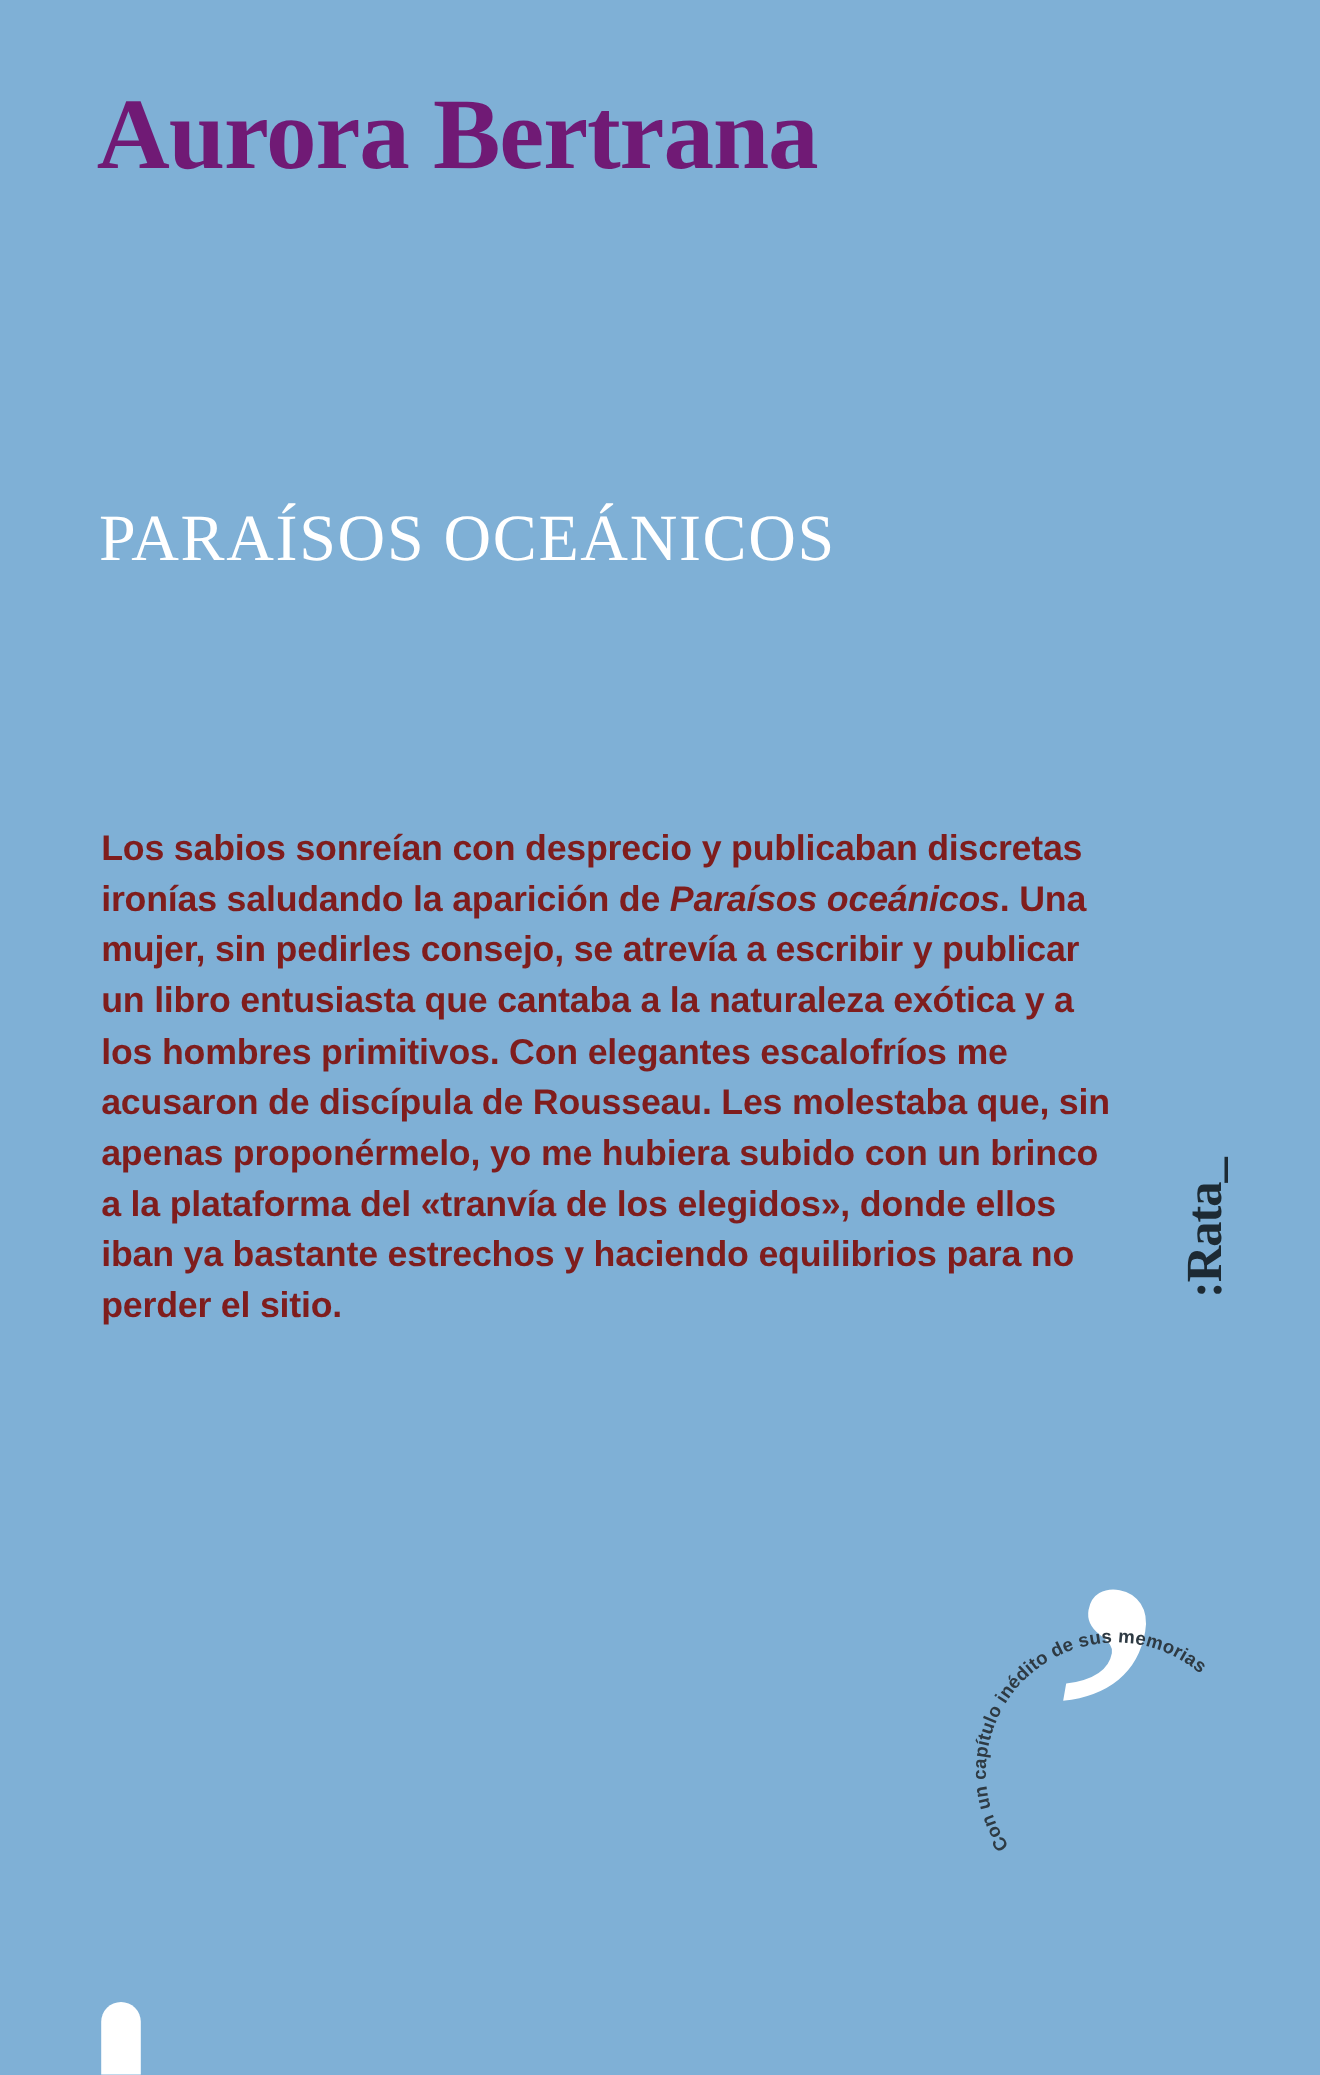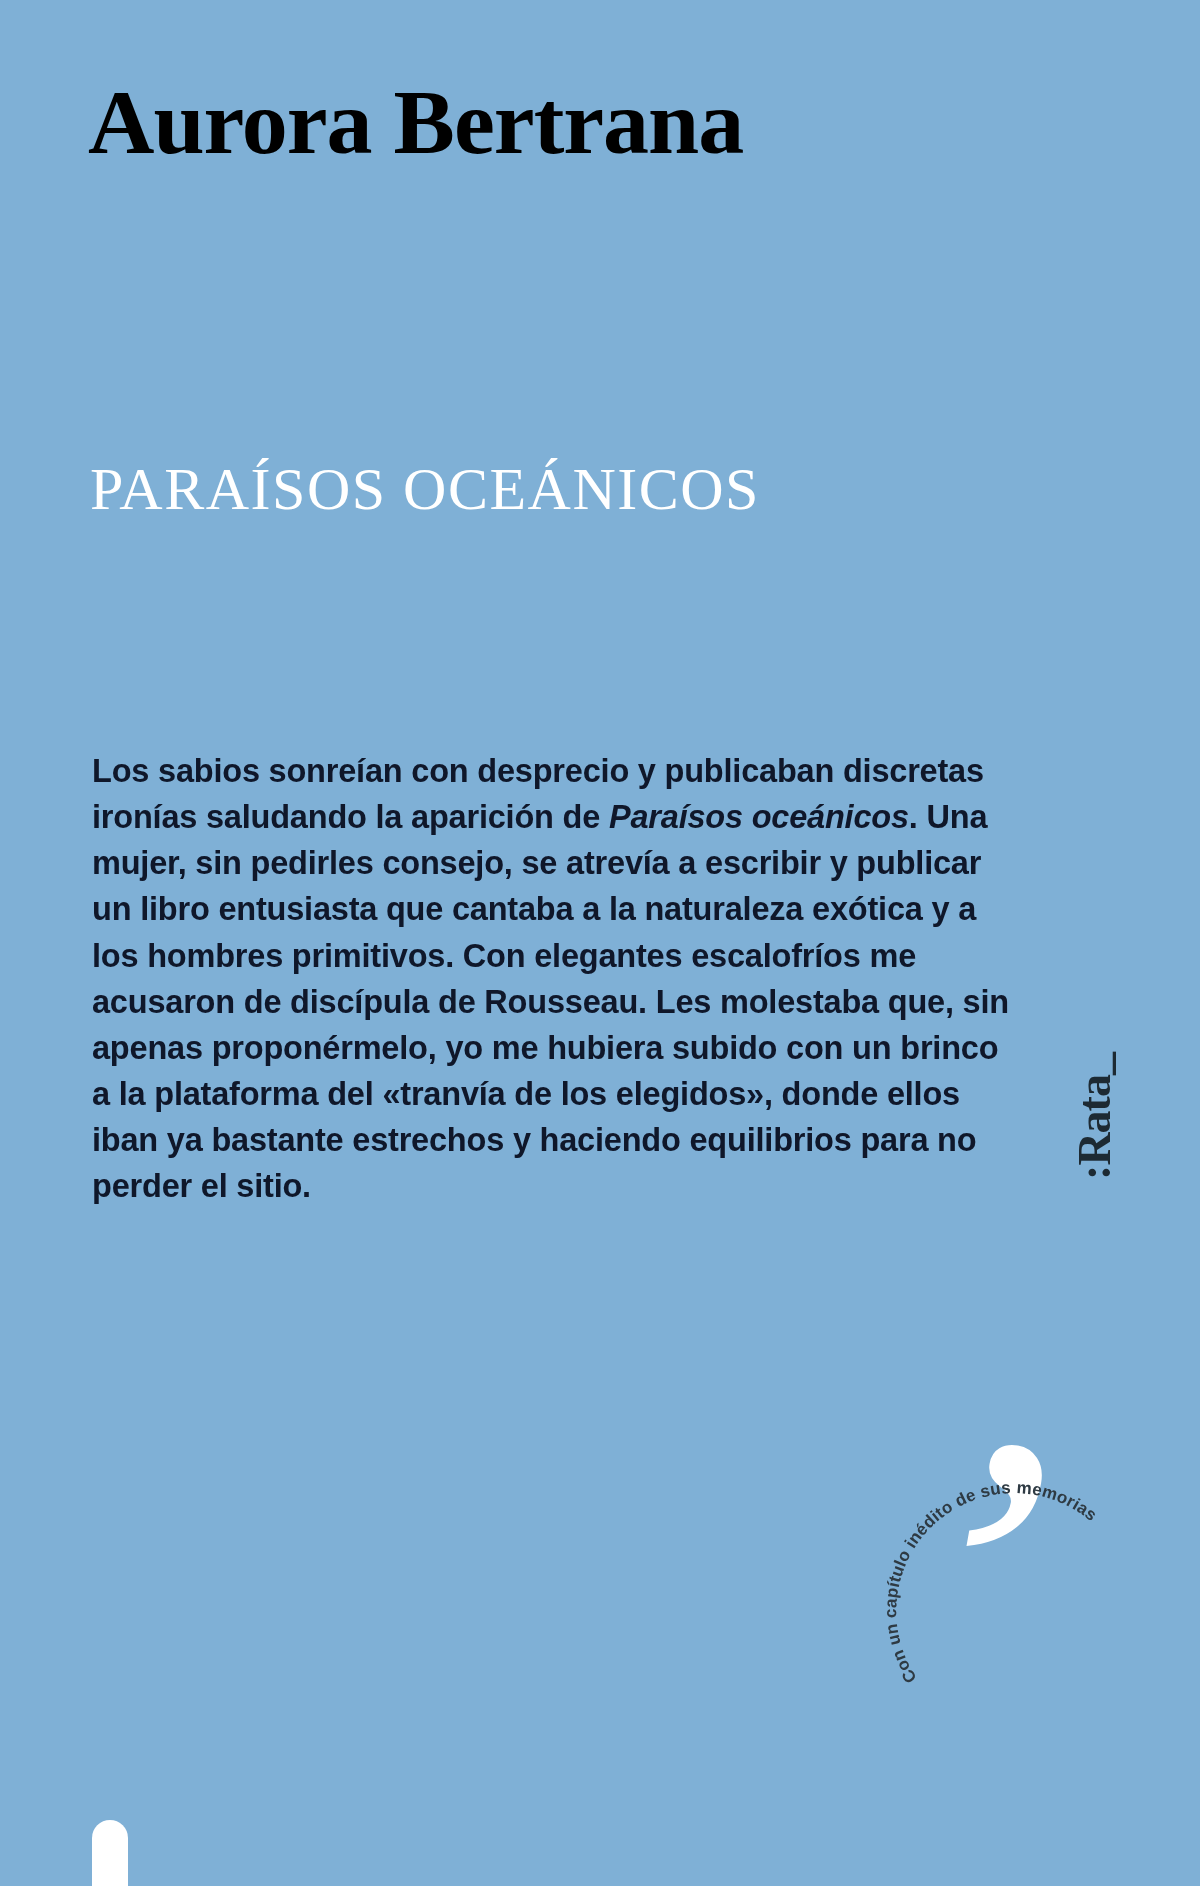--- a/index.html
+++ b/index.html
@@ -19,21 +19,21 @@
     inset: 0;
     background: #7fb0d6;
   }
 
   
   .author {
     position: absolute;
     left: 88px;
     top: 74px;
     width: 1000px;
-    color: #000000;
+    color: #701a75;
     font-family: "Liberation Serif", serif;
     font-weight: bold;
     font-size: 92px;
     line-height: 1.05;
     letter-spacing: -1px;
     white-space: nowrap;
   }
 
   
   .title {
@@ -49,21 +49,21 @@
     line-height: 1.1;
     white-space: nowrap;
   }
 
   
   .blurb {
     position: absolute;
     left: 92px;
     top: 748px;
     width: 920px;
-    color: #0f172a;
+    color: #7f1d1d;
     font-family: "Liberation Sans", sans-serif;
     font-weight: bold;
     font-size: 32.5px;
     line-height: 1.42;
     letter-spacing: -0.2px;
   }
   .blurb em {
     font-style: italic;
   }
 

